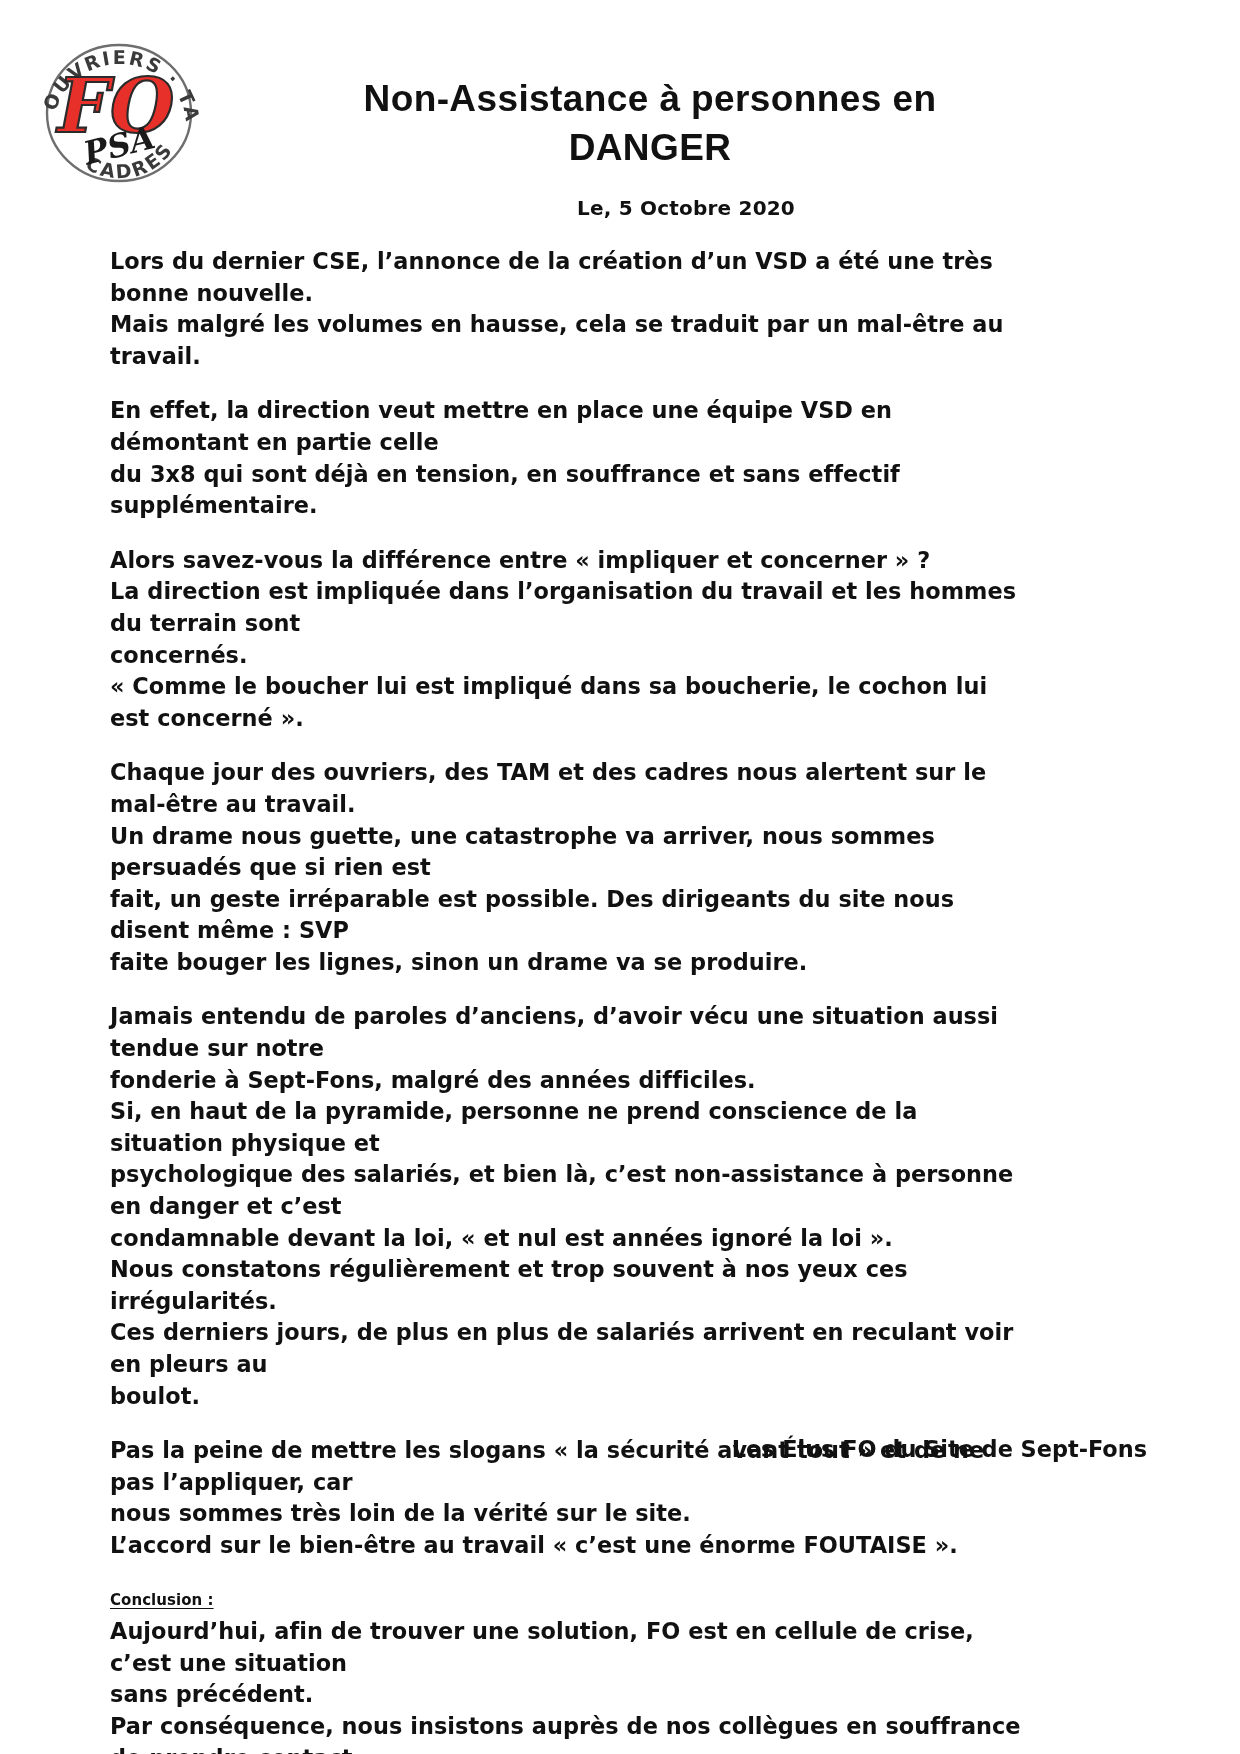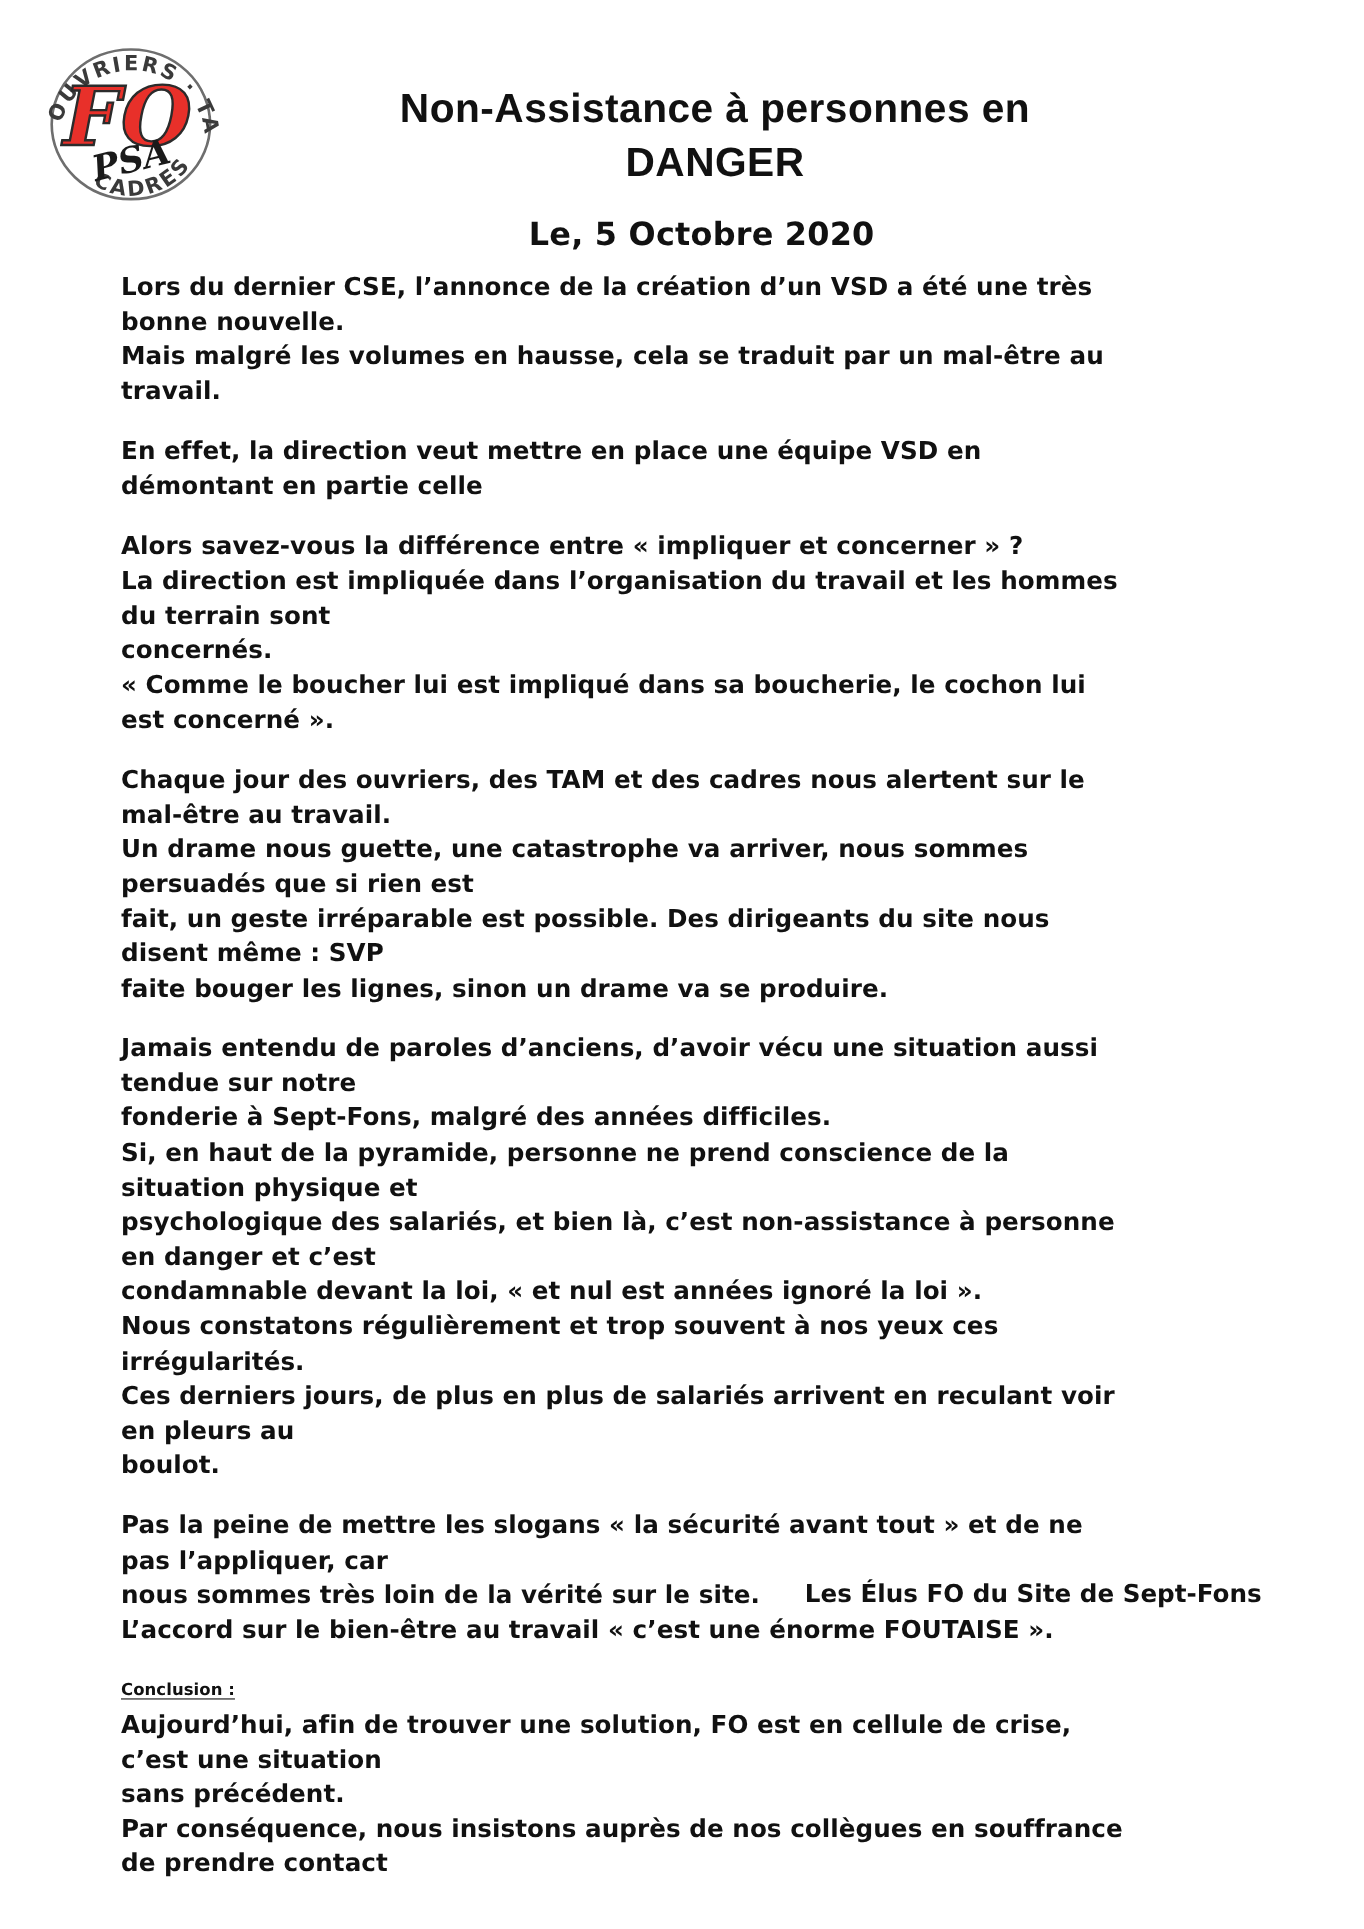--- a/index.html
+++ b/index.html
@@ -53,21 +53,21 @@
 
   
   .date-line {
     position: absolute;
     left: 0;
     top: 196px;
     width: 1140px;
     padding-right: 345px;
     box-sizing: border-box;
     text-align: right;
-    font-size: 29px;
+    font-size: 20px;
     font-weight: bold;
     letter-spacing: 0.2px;
   }
 
   
   .body-area {
     position: absolute;
     left: 94px;
     top: 246px;
     width: 930px;
@@ -135,20 +135,21 @@
 
   <div class="body-area">
 
     <p class="para">
       <span class="ln">Lors du dernier CSE, l’annonce de la création d’un VSD a été une très bonne nouvelle.</span>
       <span class="ln">Mais malgré les volumes en hausse, cela se traduit par un mal-être au travail.</span>
     </p>
 
     <p class="para">
       <span class="ln"> En effet, la direction veut mettre en place une équipe VSD en démontant en partie celle</span>
+      <span class="ln">du 3x8 qui sont déjà en tension, en souffrance et sans effectif supplémentaire.</span>
     </p>
 
     <p class="para">
       <span class="ln">Alors savez-vous la différence entre « impliquer et concerner » ?</span>
       <span class="ln">La direction est impliquée dans l’organisation du travail et les hommes du terrain sont</span>
       <span class="ln">concernés.</span>
       <span class="ln">« Comme le boucher lui est impliqué dans sa boucherie, le cochon lui est concerné ».</span>
     </p>
 
     <p class="para">

